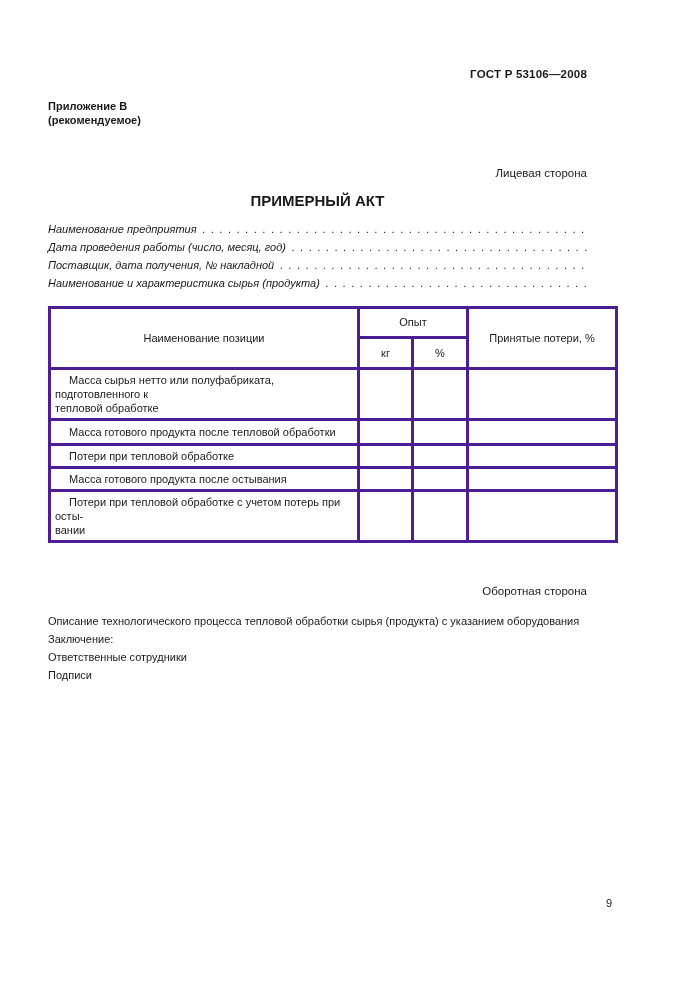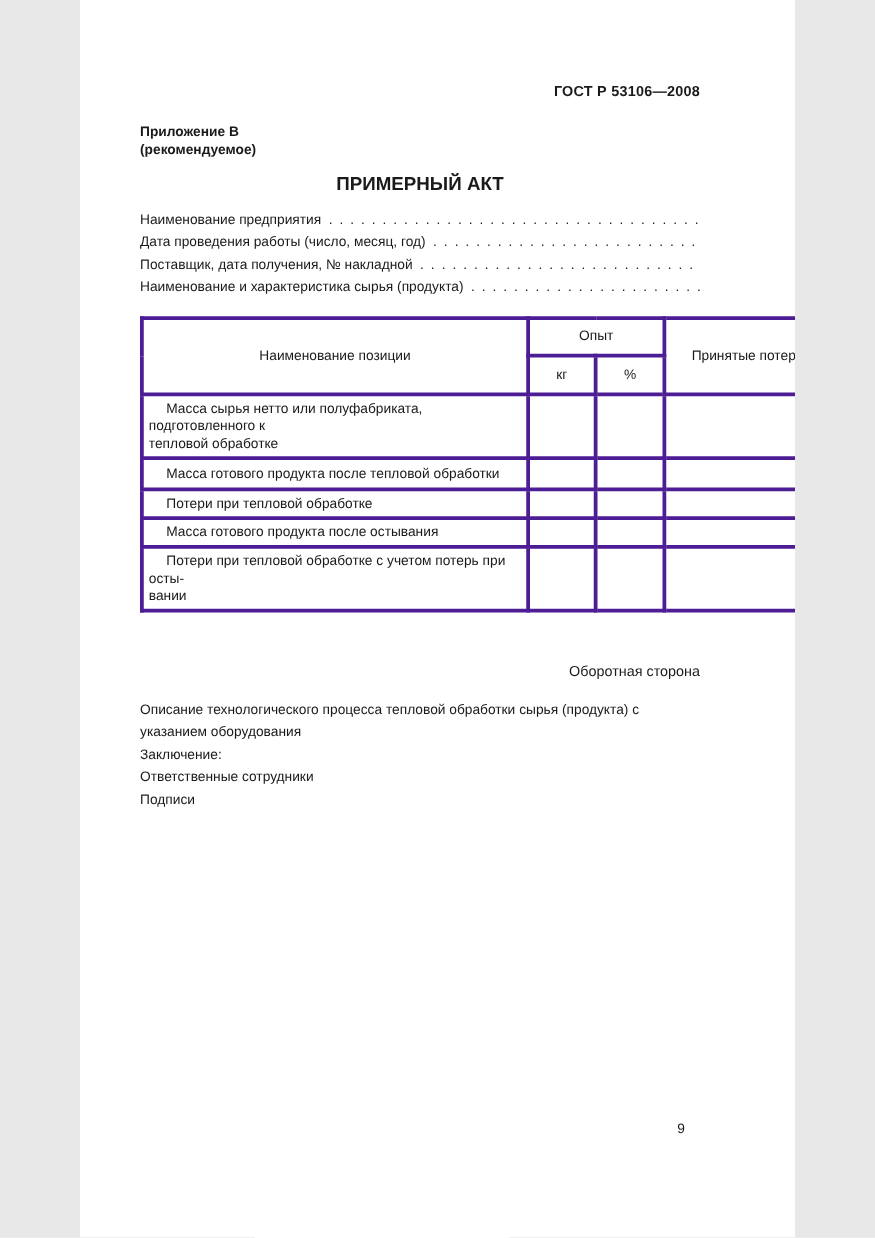--- a/index.html
+++ b/index.html
@@ -1,26 +1,26 @@
 <!DOCTYPE html>
 <html><head>
 <meta charset="utf-8">
 <style>
   html,body { margin:0; padding:0; background:#e8e8e8; }
   .page {
     position: relative;
-    width: 572px;
+    width: 700px;
     height: 990px;
     margin: 0 auto;
     background: #ffffff;
     font-family: "Liberation Sans", sans-serif;
     font-size: 11px;
     color: #1a1a1a;
     box-sizing: border-box;
-    padding: 0 76px 0 48px;
+    padding: 0 113px 0 48px;
     overflow: hidden;
   }
   .gost-header {
     margin-top: 68px;
     text-align: right;
     font-weight: bold;
     font-size: 11.5px;
     line-height: 13px;
     letter-spacing: 0.2px;
   }
@@ -43,20 +43,21 @@
     font-weight: bold;
     font-size: 15px;
     line-height: 16px;
   }
   .form-lines { margin-top: 11px; }
   .form-line {
     display: flex;
     align-items: flex-end;
     line-height: 18px;
     white-space: nowrap;
+    font-style: italic;
   }
   .fl-label { flex: 0 0 auto; }
   .fl-dots {
     flex: 1 1 auto;
     overflow: hidden;
     white-space: nowrap;
     padding-left: 6px;
     word-spacing: 2.5px;
     color: #222;
   }
@@ -109,20 +110,21 @@
 
 <div class="page">
 
   <div class="gost-header">ГОСТ Р 53106—2008</div>
 
   <div class="appendix">
     <div>Приложение В</div>
     <div>(рекомендуемое)</div>
   </div>
 
+  <div class="side-label front">Лицевая сторона</div>
 
   <div class="act-heading">
     <div>ПРИМЕРНЫЙ АКТ</div>
   </div>
 
   <div class="form-lines">
     <div class="form-line">
       <span class="fl-label">Наименование предприятия</span>
       <span class="fl-dots">. . . . . . . . . . . . . . . . . . . . . . . . . . . . . . . . . . . . . . . . . . . . . . . . . . . . . . . . . . . . . . . . . . . . . . . . . . . . . . . . . . . . . . . . . . . . . . . . . . . . . . . . . . . . . . . .</span>
     </div>

